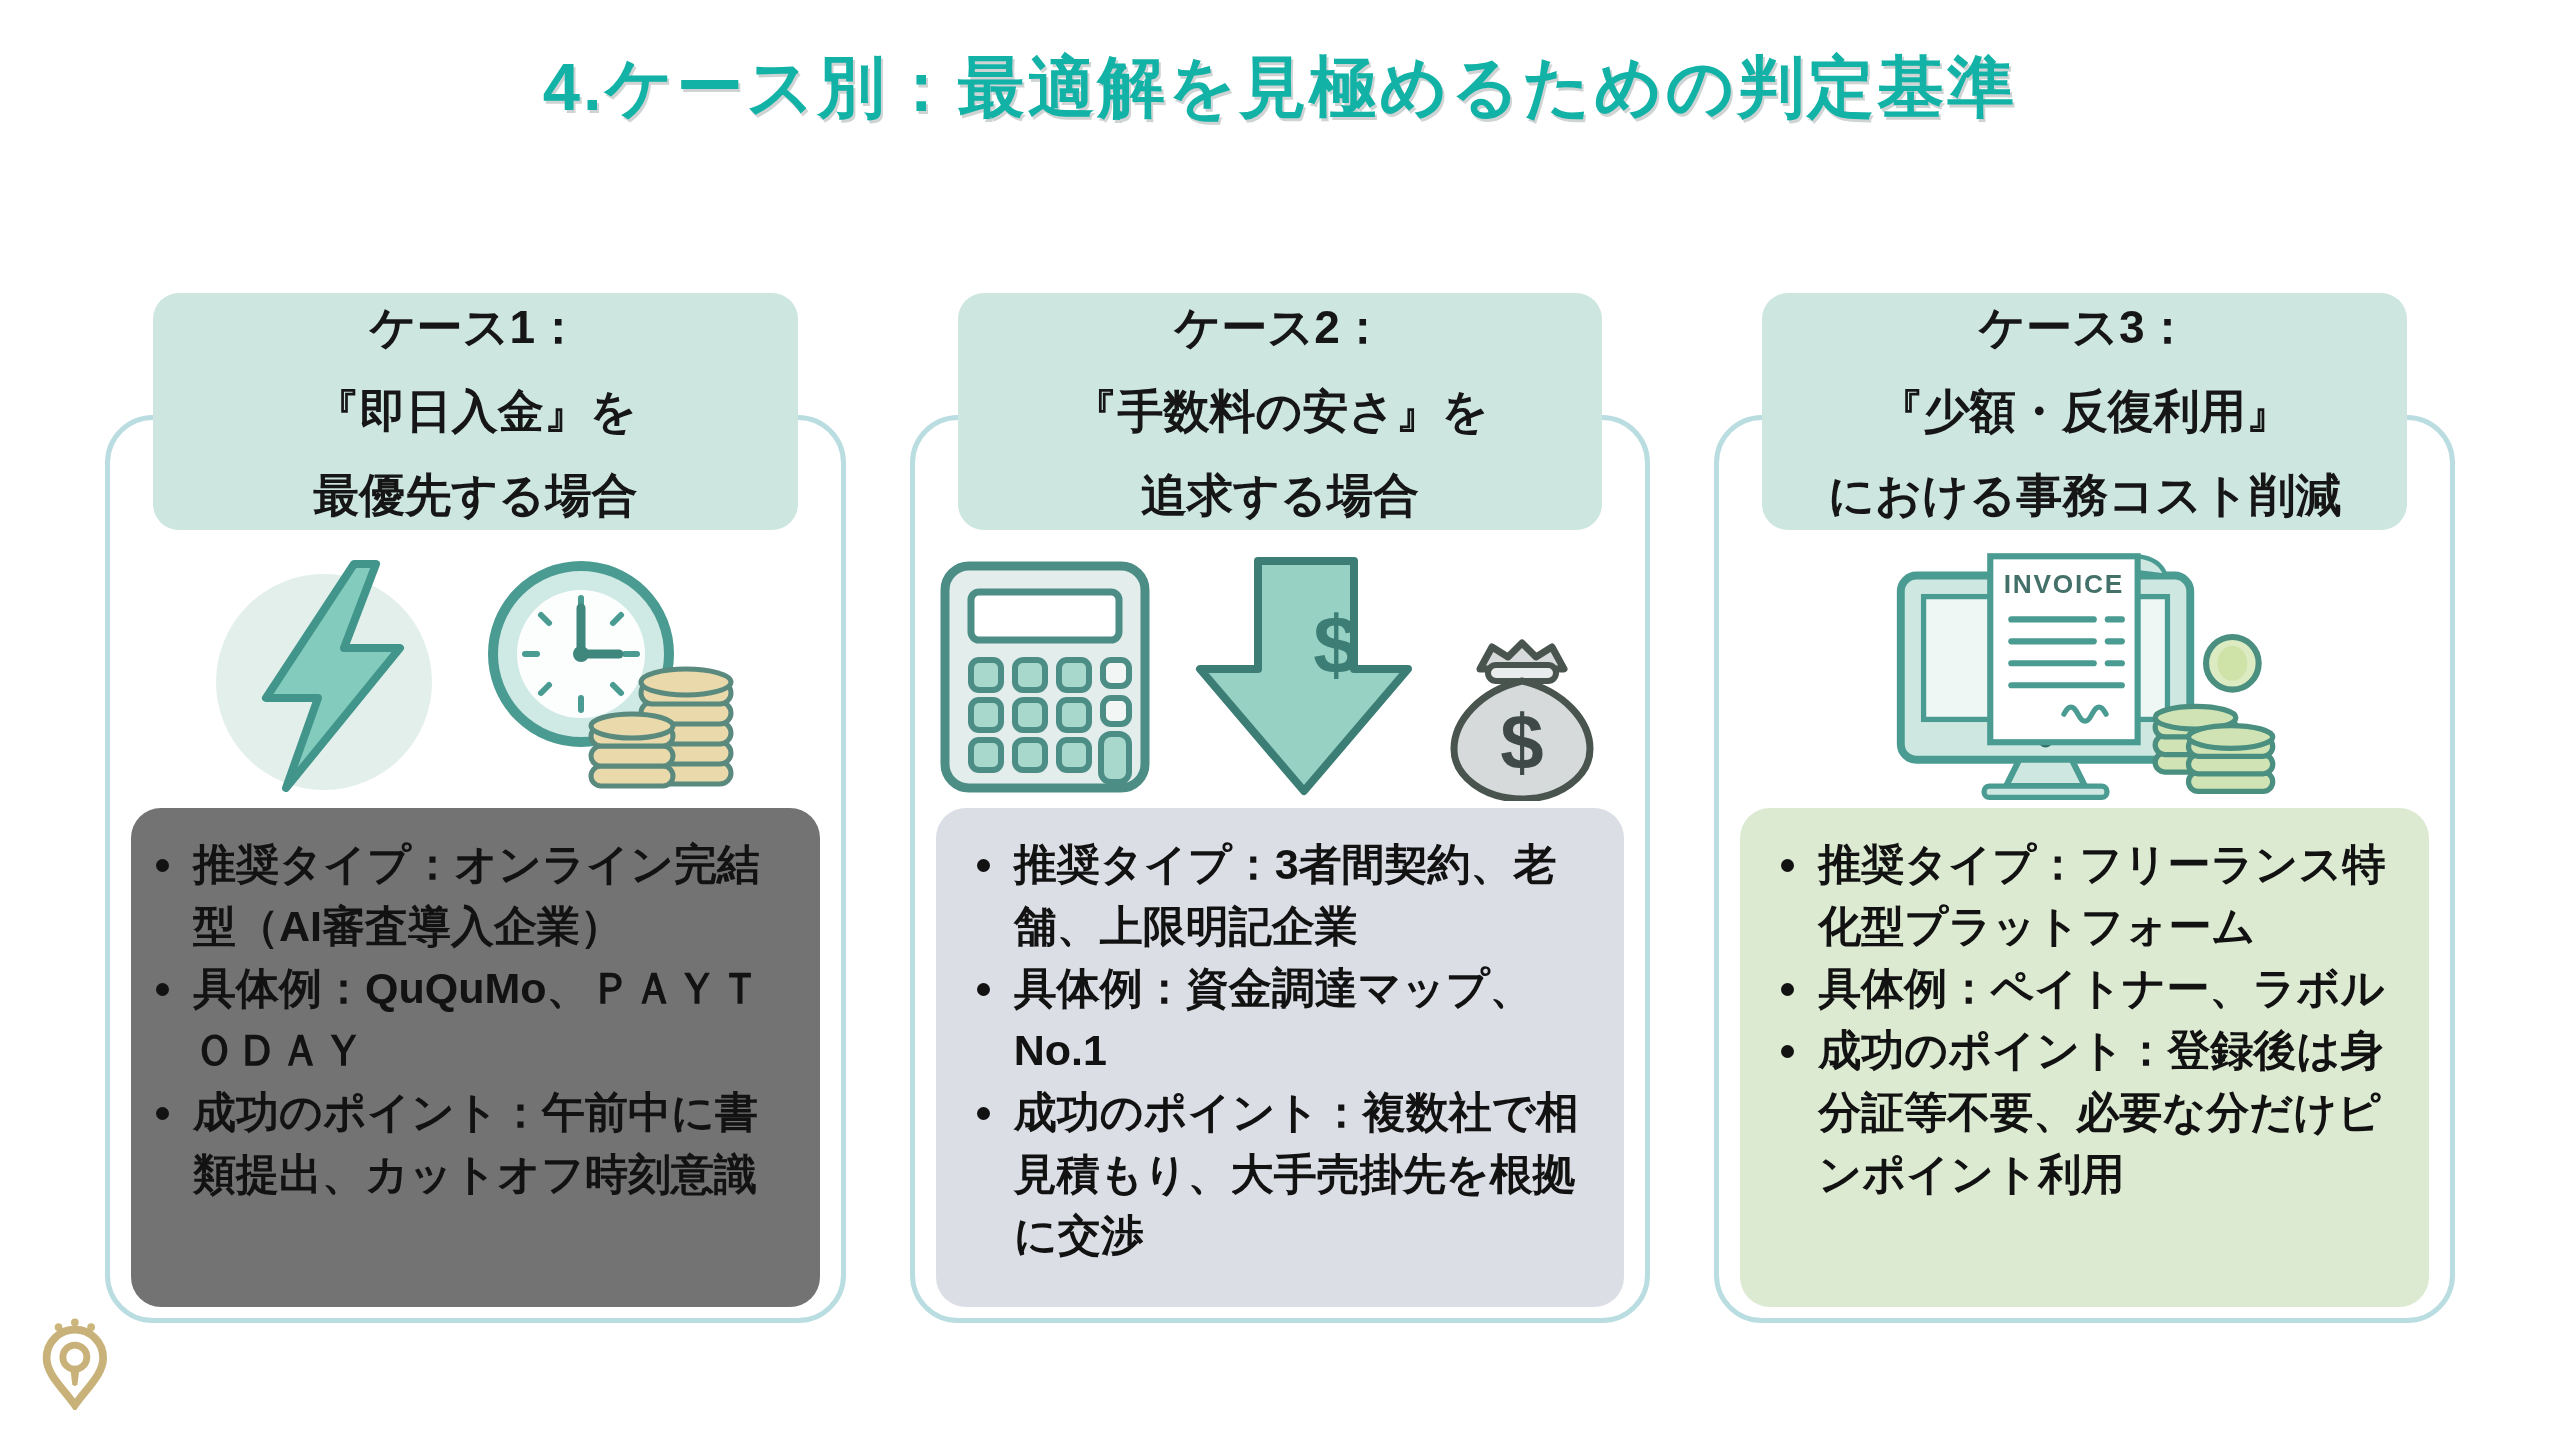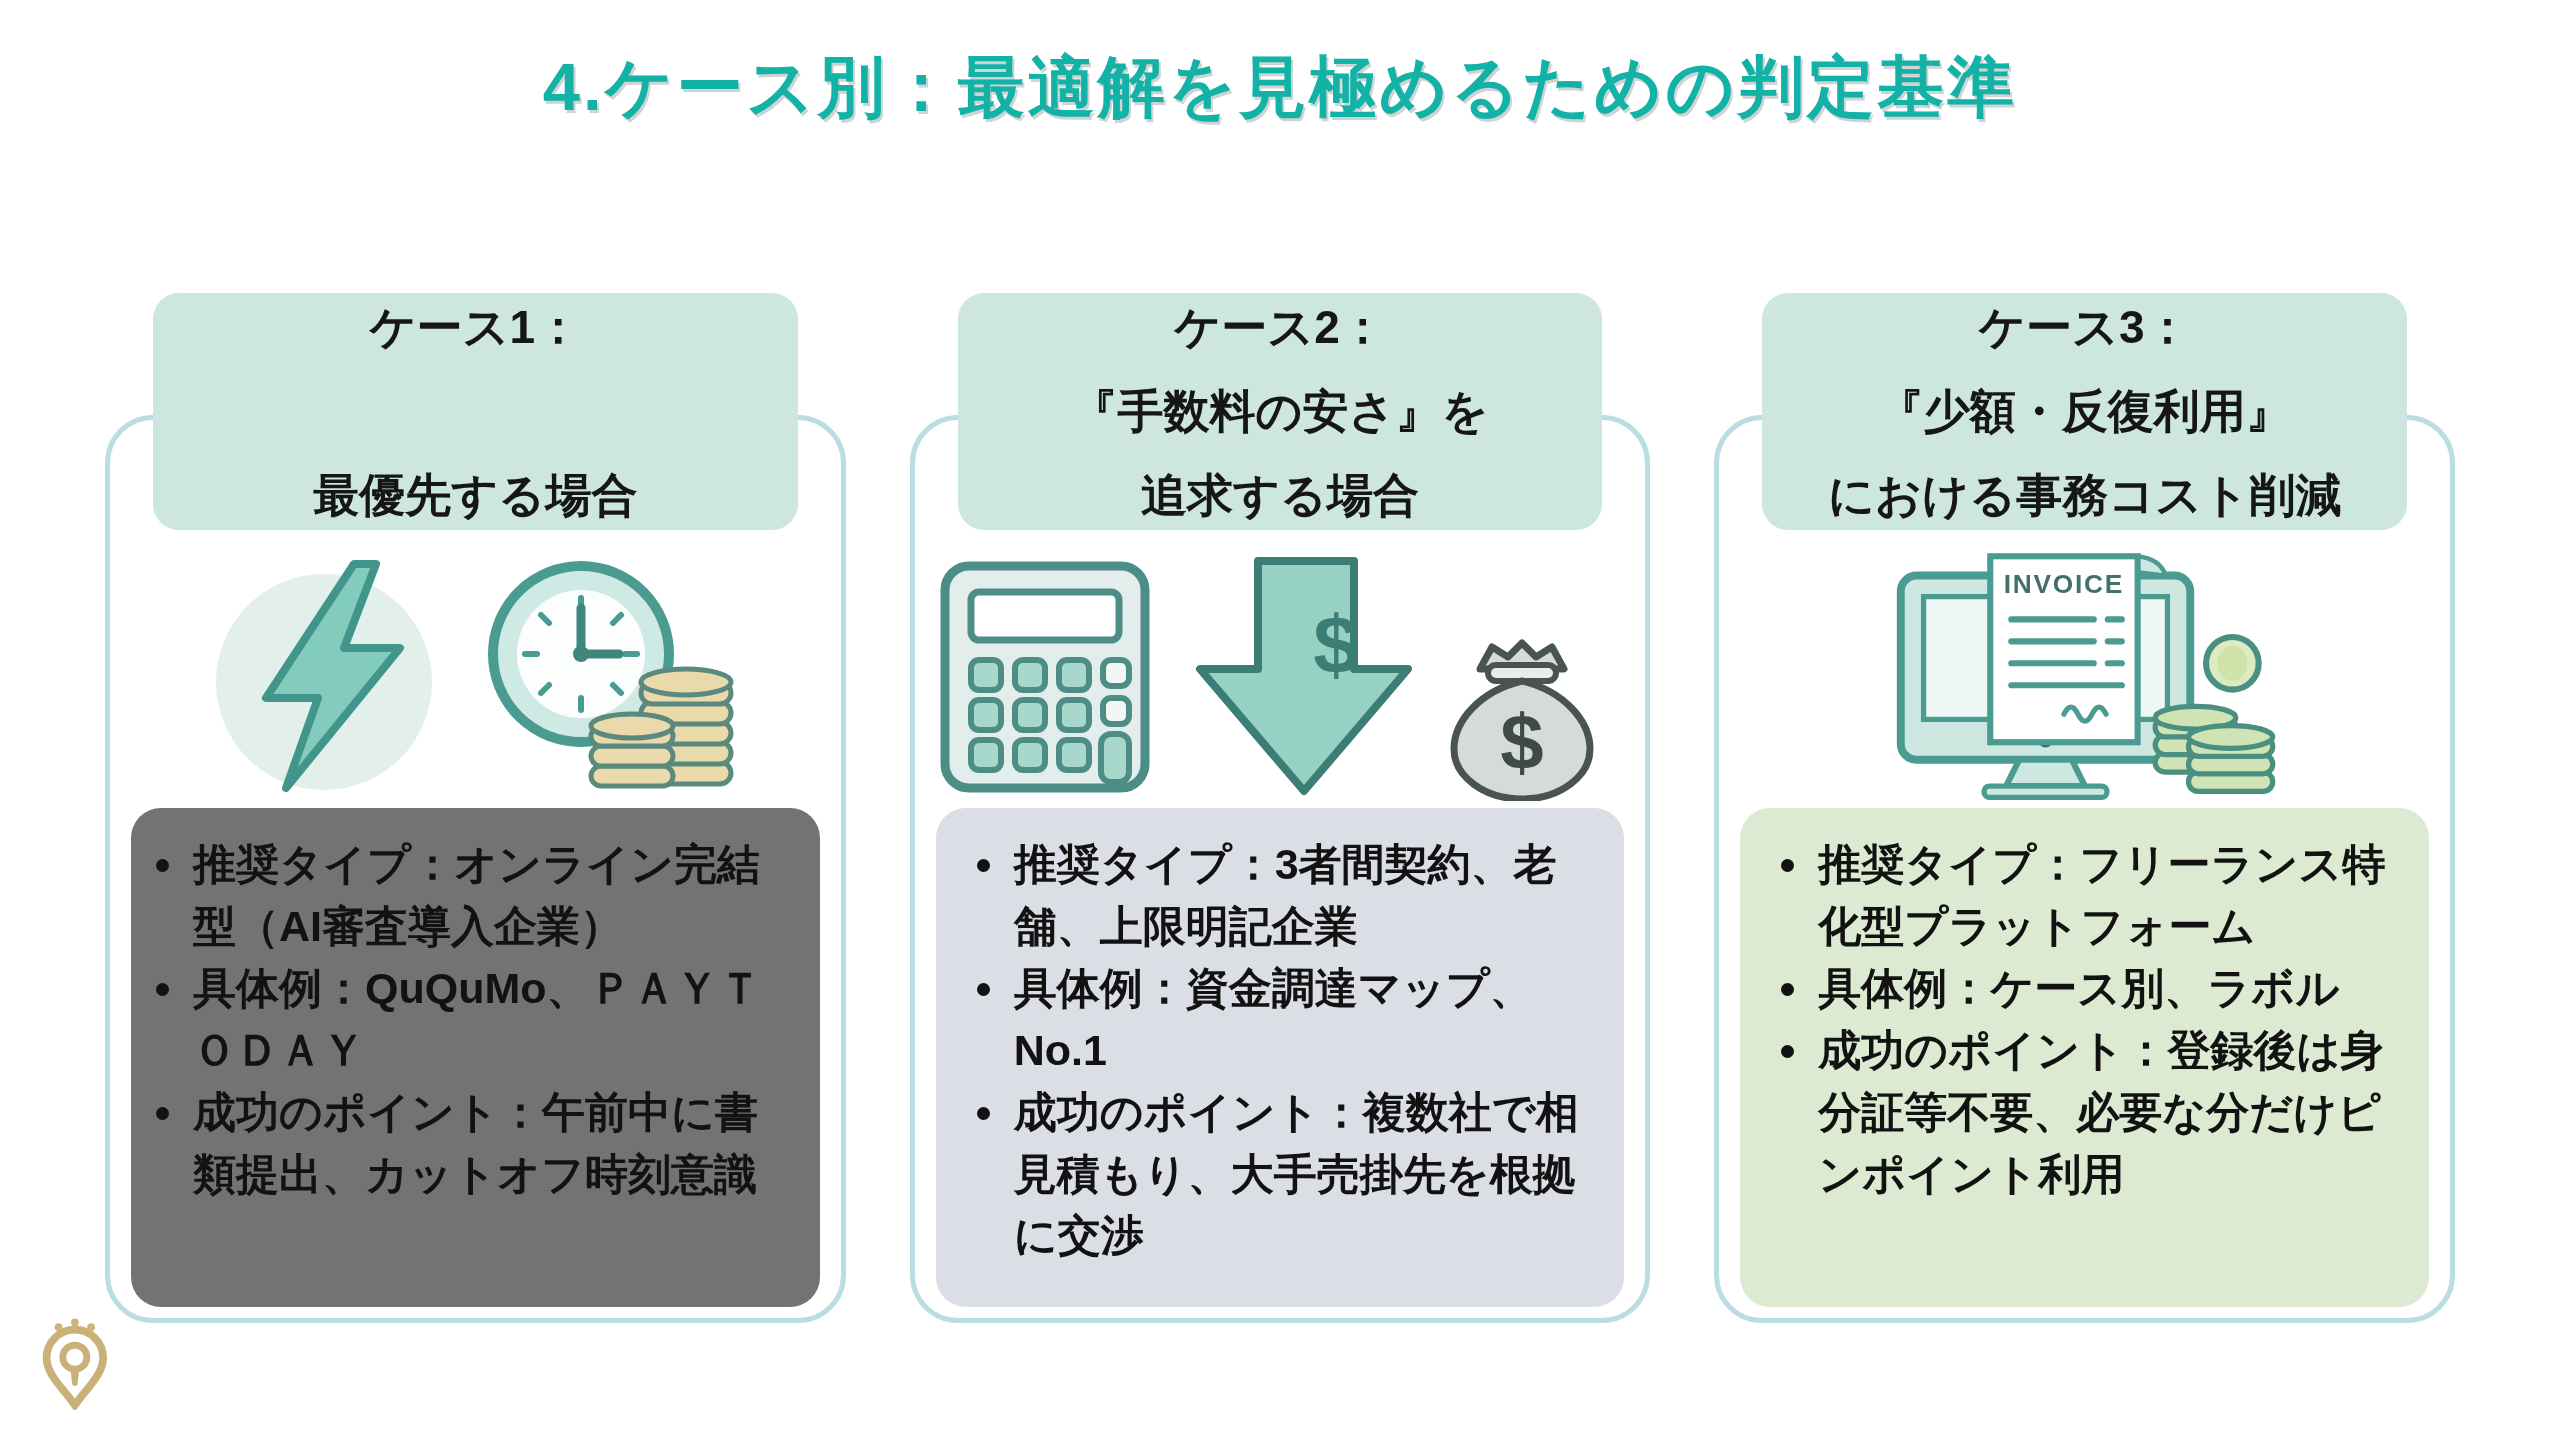--- a/index.html
+++ b/index.html
@@ -71,20 +71,21 @@
 <body>
 
 <div class="page-title">4.ケース別：最適解を見極めるための判定基準</div>
 
 <div class="cards">
 
   <div class="column">
     <div class="card-outer"></div>
     <div class="card-header">
       <div>ケース1：</div>
+      <div>『即日入金』を</div>
       <div>最優先する場合</div>
     </div>
     <div class="card-icons">
       <span>
         <svg width="235" height="245" viewBox="0 0 235 245">
           <ellipse cx="112" cy="128" rx="108" ry="108" fill="#e2efea"></ellipse>
           <polygon points="142,10 54,144 106,144 74,234 188,94 132,94 164,10" fill="#82cbbd" stroke="#42958b" stroke-width="8" stroke-linejoin="round"></polygon>
         </svg>
       </span>
       <span>
@@ -220,21 +221,21 @@
             <rect x="338" y="232" width="96" height="22" rx="11"></rect>
             <rect x="338" y="212" width="96" height="22" rx="11"></rect>
             <ellipse cx="386" cy="212" rx="48" ry="13"></ellipse>
           </g>
         </svg>
       </span>
     </div>
     <div class="card-content content-3">
       <ul>
         <li>推奨タイプ：フリーランス特化型プラットフォーム</li>
-        <li>具体例：ケース別、ラボル</li>
+        <li>具体例：ペイトナー、ラボル</li>
         <li>成功のポイント：登録後は身分証等不要、必要な分だけピンポイント利用</li>
       </ul>
     </div>
   </div>
 
 </div>
 
 <div class="brand">
   <span>
     <svg width="96" height="92" viewBox="0 0 112 104">

